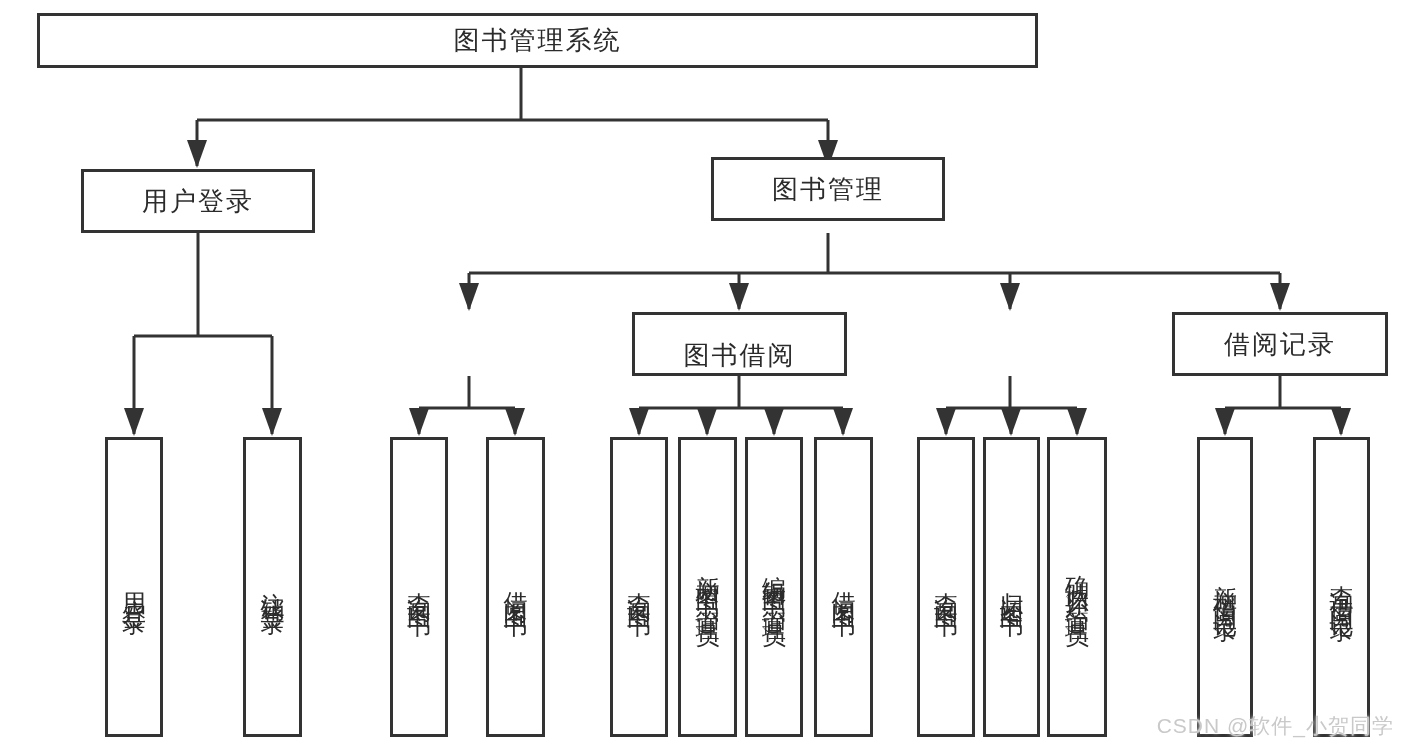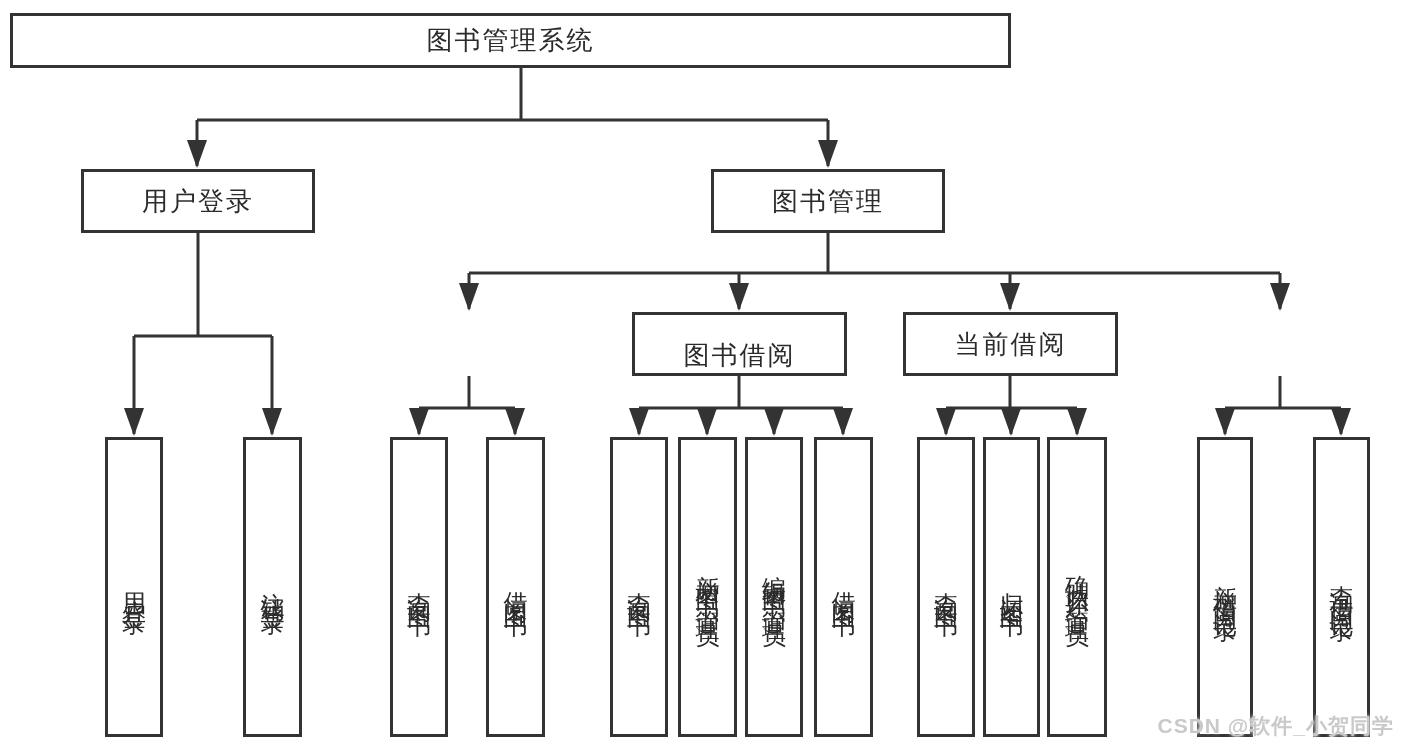--- a/index.html
+++ b/index.html
@@ -31,23 +31,23 @@
     display: flex;
     align-items: center;
     justify-content: center;
     text-align: center;
   }
   .h-label {
     font-size: 26px;
     letter-spacing: 2px;
     white-space: nowrap;
   }
-  .root-node  { left: 10px;  top: 13px;  width: 1001px; height: 55px; }
+  .root-node  { left: 37px;  top: 13px;  width: 1001px; height: 55px; }
   .n-login    { left: 81px;  top: 169px; width: 234px;  height: 64px; }
-  .n-mgmt     { left: 711px; top: 169px; width: 234px;  height: 64px; }
+  .n-mgmt     { left: 711px; top: 157px; width: 234px;  height: 64px; }
   .n-newbook  { left: 362px; top: 312px; width: 215px;  height: 64px; }
   .n-borrow   { left: 632px; top: 312px; width: 215px;  height: 64px; align-items: flex-end; }
   .n-current  { left: 903px; top: 312px; width: 215px;  height: 64px; }
   .n-records  { left: 1172px;top: 312px; width: 216px;  height: 64px; }
 
   .leaf {
     top: 437px;
     height: 300px;
   }
   .leaf .v-label {
@@ -75,21 +75,20 @@
   .watermark {
     position: absolute;
     right: 11px;
     top: 712px;
     font-size: 21px;
     letter-spacing: 1px;
     color: #c9c9c9;
     z-index: 10;
     white-space: nowrap;
     text-shadow: 0 0 2px rgba(255,255,255,0.95), 0 0 5px rgba(255,255,255,0.85);
-    font-weight: bold;
   }
 </style>
 </head>
 <body>
 
 <div class="canvas">
 
   <svg class="connectors" viewBox="0 0 1405 747" xmlns="http://www.w3.org/2000/svg">
     <defs>
       <marker id="arrow" markerUnits="userSpaceOnUse" viewBox="0 0 14 10" markerWidth="28" markerHeight="20" refX="13" refY="5" orient="auto">
@@ -154,22 +153,22 @@
   <div class="node n-login">
     <span class="h-label">用户登录</span>
   </div>
   <div class="node n-mgmt">
     <span class="h-label">图书管理</span>
   </div>
 
   <div class="node n-borrow">
     <span class="h-label">图书借阅</span>
   </div>
-  <div class="node n-current">
-    <span class="h-label">当前借阅</span>
+  <div class="node n-records">
+    <span class="h-label">借阅记录</span>
   </div>
 
   <div class="node leaf lf1">
     <span class="v-label">用户登录</span>
   </div>
   <div class="node leaf lf2">
     <span class="v-label">注销登录</span>
   </div>
   <div class="node leaf lf3">
     <span class="v-label">查询图书</span>

